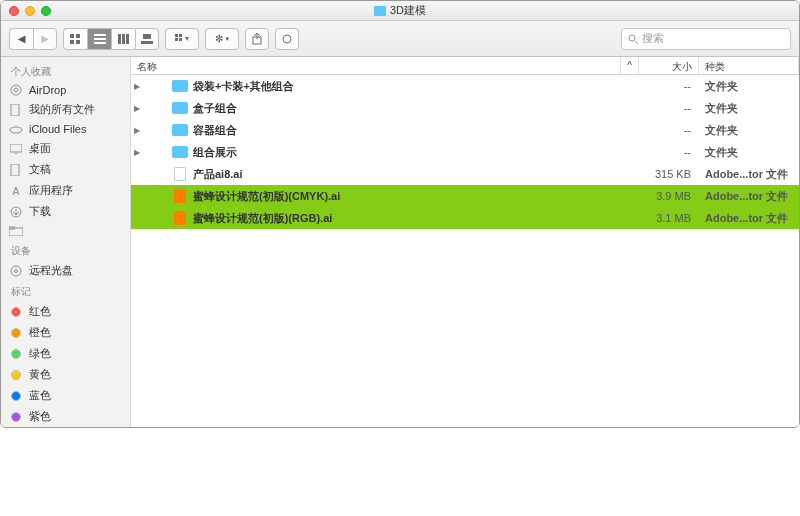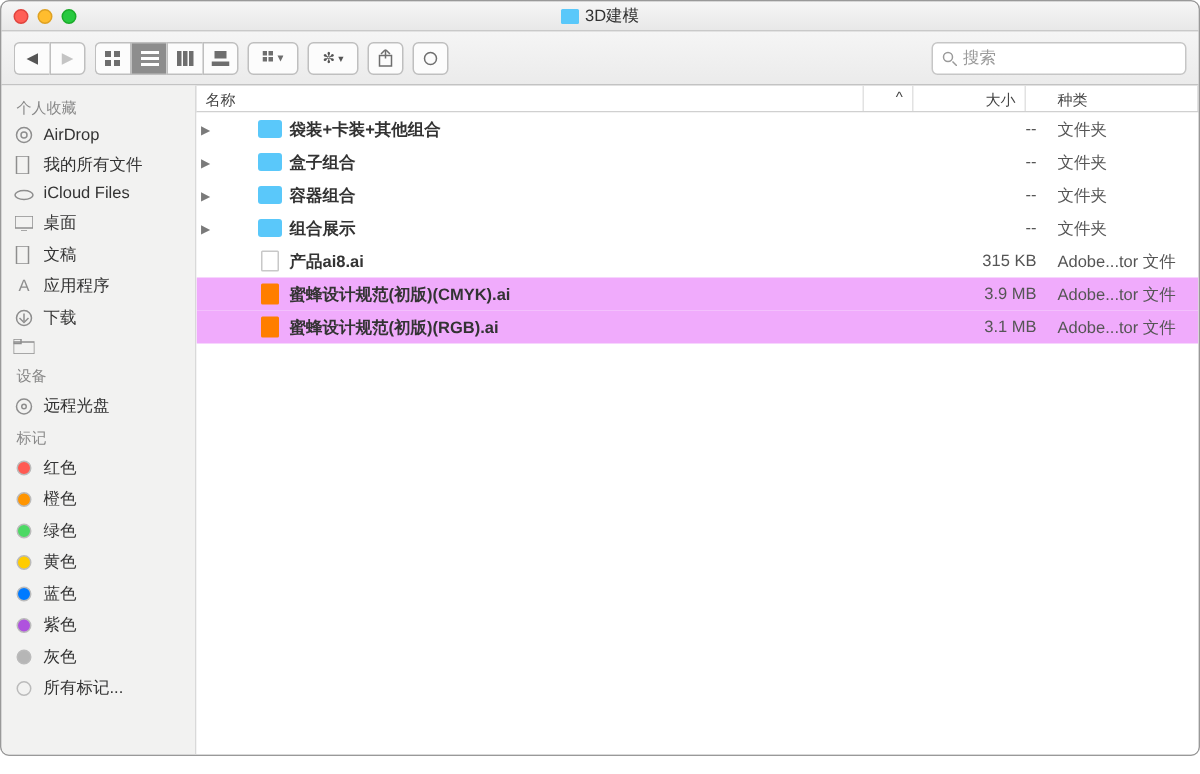--- a/index.html
+++ b/index.html
@@ -1,17 +1,17 @@
 <!DOCTYPE html>
 <html><head>
 <meta charset="utf-8">
 <style>
   * { box-sizing: border-box; margin: 0; padding: 0; }
   body { width: 800px; height: 516px; font-family: -apple-system, "Helvetica Neue", sans-serif; font-size: 11px; overflow: hidden; background: #fff; }
-  .window { width: 800px; height: 504px; border: 1px solid #999; border-radius: 6px; overflow: hidden; display: flex; flex-direction: column; }
+  .window { width: 800px; height: 428px; border: 1px solid #999; border-radius: 6px; overflow: hidden; display: flex; flex-direction: column; }
   .titlebar { height: 20px; background: linear-gradient(#f6f6f6,#e8e8e8); border-bottom: 1px solid #c9c9c9; display: flex; align-items: center; position: relative; }
   .traffic { display: flex; gap:6px; padding-left:8px; }
   .dot { width:10px; height:10px; border-radius:50%; }
   .dot.red{background:#ff5f56;border:1px solid #e0443e;} .dot.yellow{background:#ffbd2e;border:1px solid #dea123;} .dot.green{background:#27c93f;border:1px solid #1aab29;}
   .title-center { position:absolute; left:0; right:0; text-align:center; font-size:11px; color:#333; display:flex; justify-content:center; align-items:center; gap:4px; }
   .folder-mini { width:12px;height:10px; background:#5ac8fa; border-radius:1px; display:inline-block;}
   .toolbar { height:36px; background:linear-gradient(#f5f5f5,#ebebeb); border-bottom:1px solid #c3c3c3; display:flex; align-items:center; padding:0 8px; gap:6px; }
   .nav-group{display:flex;}
   .tbtn { height:22px; min-width:24px; background:#fcfcfc; border:1px solid #bfbfbf; display:flex; align-items:center; justify-content:center; font-size:10px; color:#555; }
   .tbtn.left{border-radius:4px 0 0 4px;border-right:0;} .tbtn.right{border-radius:0 4px 4px 0;} .tbtn.seg{border-right:0;} .tbtn.seg:first-child{border-radius:4px 0 0 4px;} .tbtn.seg:last-child{border-radius:0 4px 4px 0;border-right:1px solid #bfbfbf;}
@@ -19,35 +19,35 @@
   .tbtn.active{background:#8d8d8d;color:#fff;}
   .spacer{flex:1;}
   .search{height:22px;width:170px;border:1px solid #c6c6c6;border-radius:4px;background:#fff;display:flex;align-items:center;padding:0 6px;color:#9a9a9a;gap:4px;}
   .body { flex:1; display:flex; min-height:0; }
   .sidebar { width:130px; background:#f2f2f1; border-right:1px solid #d9d9d9; padding-top:4px; overflow:hidden; }
   .sb-group-label{font-size:10px;color:#888;padding:4px 10px 2px;}
   .sb-item{display:flex;align-items:center;gap:6px;padding:3px 8px;color:#333;font-size:11px;}
   .sb-icon{width:14px;height:12px;display:flex;align-items:center;justify-content:center;color:#8e8e8e;font-size:11px;}
   .tag-dot{width:10px;height:10px;border-radius:50%;border:1px solid #bbb;}
   .content{flex:1;display:flex;flex-direction:column;min-width:0;}
-  .col-head{height:18px;border-bottom:1px solid #d0d0d0;display:flex;font-size:10px;color:#444;gap:15px;}
+  .col-head{height:18px;border-bottom:1px solid #d0d0d0;display:flex;font-size:10px;color:#444;}
   .col-head div{padding:3px 6px;border-right:1px solid #e2e2e2;}
   .ch-name{flex:1;} .ch-caret{width:18px;text-align:center;} .ch-size{width:60px;text-align:right;} .ch-kind{width:100px;}
   .rows{flex:1;overflow:auto;background:#fff;}
   .row{height:22px;display:flex;align-items:center;font-size:11px;color:#333;}
   .row .disc{width:12px;text-align:center;color:#7a7a7a;font-size:8px;}
   .row .indent{width:26px;}
   .row .ficon{width:22px;display:flex;justify-content:center;}
   .folder-ic{width:16px;height:12px;background:#5ac8fa;border-radius:2px;}
   .file-ic{width:12px;height:14px;background:#fff;border:1px solid #c8c8c8;border-radius:1px;}
   .ai-ic{width:12px;height:14px;background:#ff9500;border-radius:1px;}
   .row .name{flex:1;padding-left:2px;white-space:nowrap;overflow:hidden;text-overflow:ellipsis;font-weight:bold;}
   .row .size{width:60px;text-align:right;padding-right:8px;color:#555;}
-  .row .kind{width:100px;padding-left:6px;color:#555;}
-  .row.selected{background:#f0abfc;}
+  .row .kind{width:100px;padding-left:6px;color:#555;font-weight:bold;}
+  .row.selected{background:#84cc16;}
   .row.selected .ai-ic{background:#ff7e00;}
   svg{display:block;}
 </style>
 </head>
 <body>
 <div class="window">
 
 <div class="titlebar">
   <div class="traffic">
     <div class="dot red"></div>

